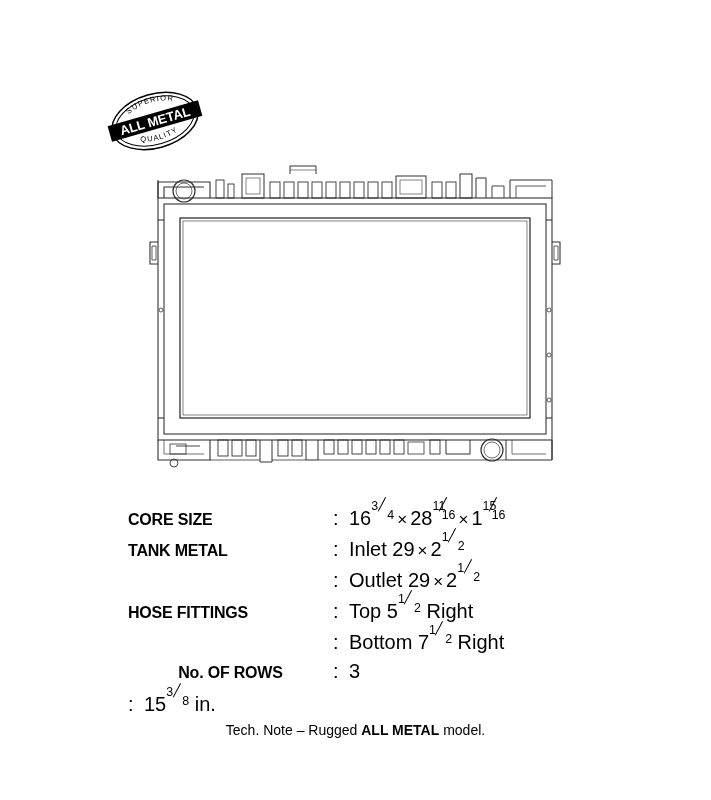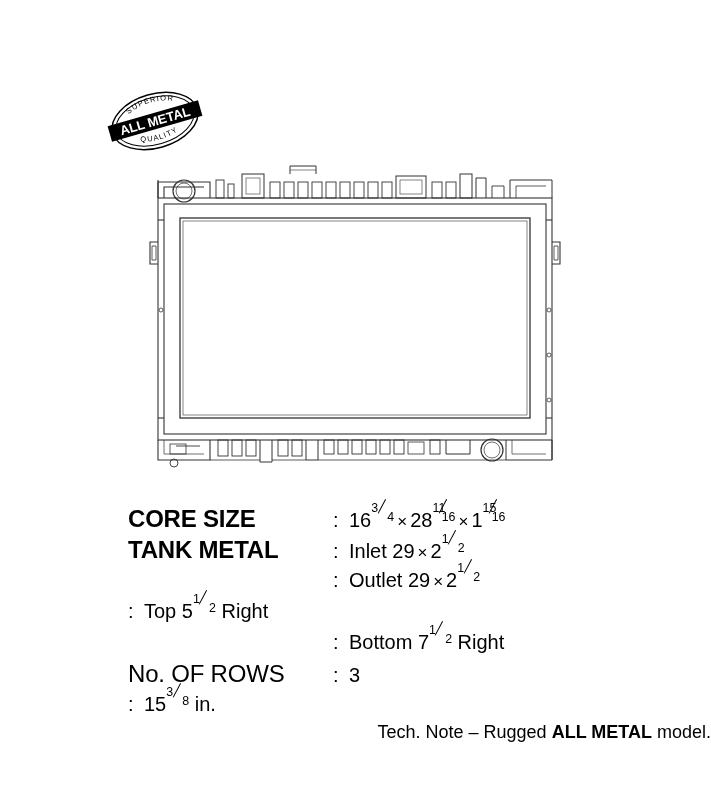--- a/index.html
+++ b/index.html
@@ -41,27 +41,28 @@
     top: 505px;
     width: 470px;
   }
   .spec-row {
     display: flex;
     align-items: baseline;
     height: 31px;
   }
   .spec-label {
     width: 205px;
-    font-size: 24px;
+    font-size: 16px;
     font-weight: bold;
     letter-spacing: -0.2px;
     white-space: nowrap;
   }
   .spec-label.light {
-    font-weight: normal;
+    font-weight: bold;
+    text-align: center;
   }
   .spec-colon {
     width: 16px;
     font-size: 20px;
     text-align: left;
   }
   .spec-value {
     font-size: 20px;
     white-space: nowrap;
   }
@@ -96,22 +97,22 @@
   .times {
     font-size: 17px;
     padding: 0 3px;
   }
 
   #technote {
     position: absolute;
     left: 0;
     top: 722px;
     width: 711px;
-    text-align: right;
-    font-size: 18px;
+    text-align: center;
+    font-size: 14px;
   }
   #technote .bold {
     font-weight: bold;
   }
 </style>
 </head>
 <body>
 
 <div id="stamp">
   <svg viewBox="0 0 110 70" width="110" height="70">
@@ -235,20 +236,21 @@
       <div class="spec-label">TANK METAL</div>
       <div class="spec-colon">:</div>
       <div class="spec-value"><span>Inlet 29</span><span class="times">×</span><span>2</span><span class="frac"><span class="num">1</span><span class="bar"></span><span class="den">2</span></span></div>
     </div>
     <div class="spec-row">
       <div class="spec-label"></div>
       <div class="spec-colon">:</div>
       <div class="spec-value"><span>Outlet 29</span><span class="times">×</span><span>2</span><span class="frac"><span class="num">1</span><span class="bar"></span><span class="den">2</span></span></div>
     </div>
     <div class="spec-row">
+      <div class="spec-label">HOSE FITTINGS</div>
       <div class="spec-colon">:</div>
       <div class="spec-value"><span>Top 5</span><span class="frac"><span class="num">1</span><span class="bar"></span><span class="den">2</span></span><span> Right</span></div>
     </div>
     <div class="spec-row">
       <div class="spec-label"></div>
       <div class="spec-colon">:</div>
       <div class="spec-value"><span>Bottom 7</span><span class="frac"><span class="num">1</span><span class="bar"></span><span class="den">2</span></span><span> Right</span></div>
     </div>
     <div class="spec-row">
       <div class="spec-label light">No. OF ROWS</div>

